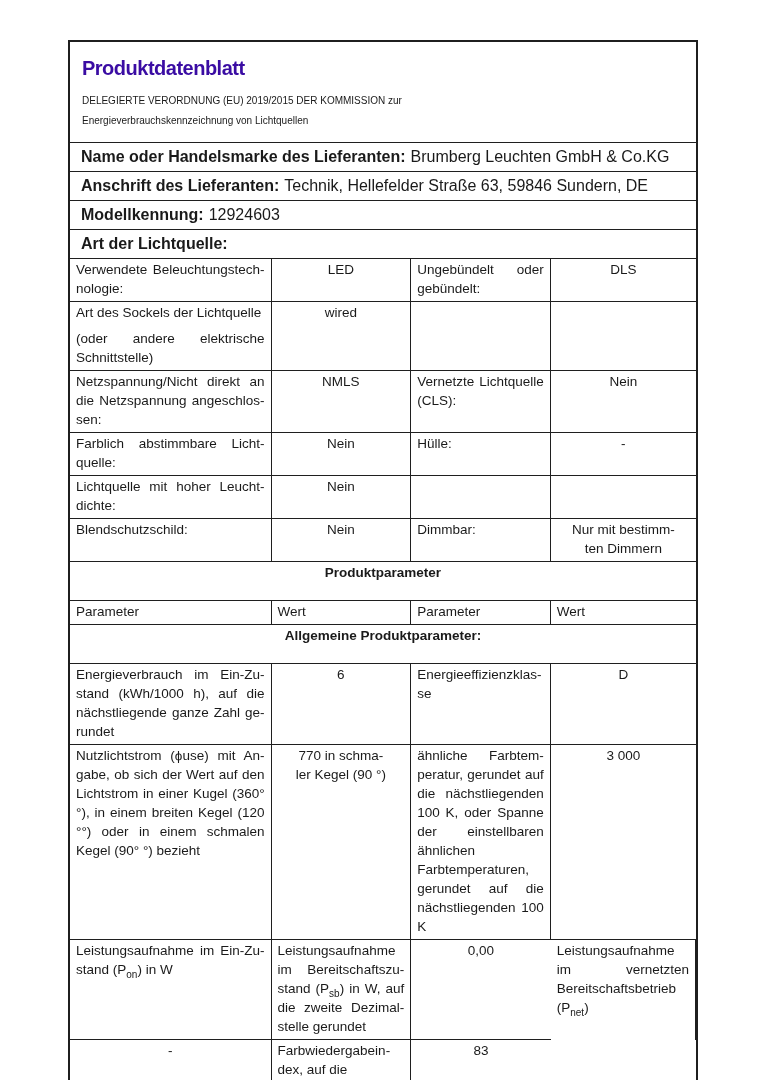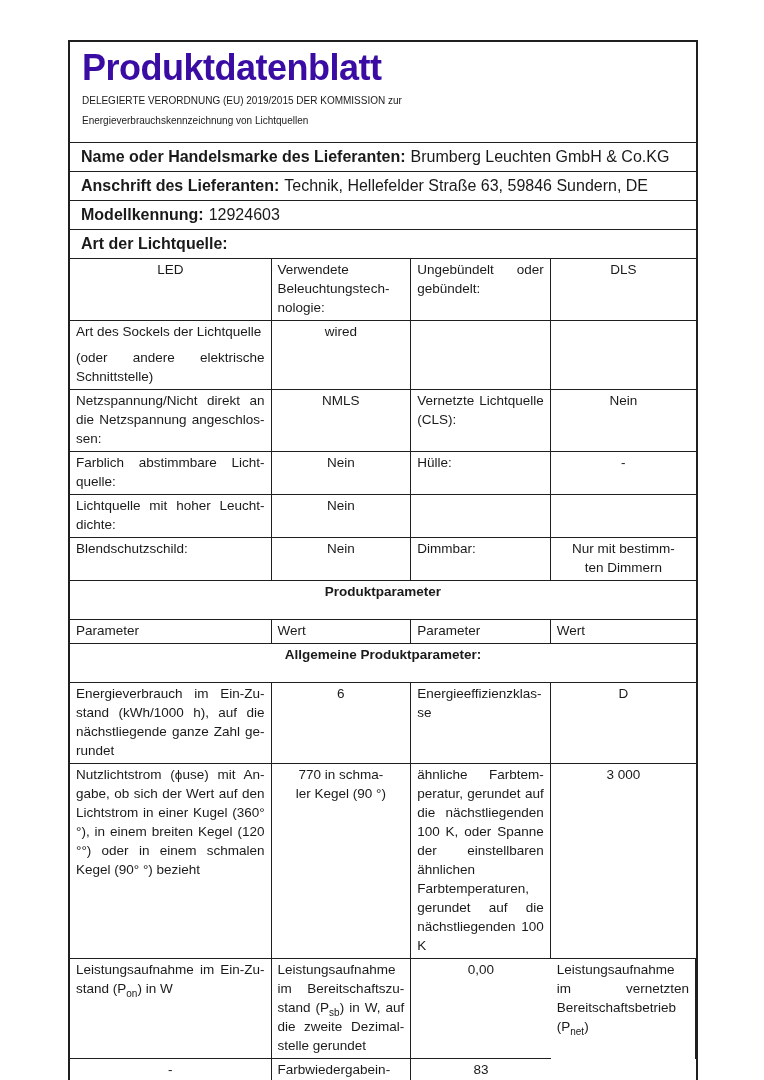--- a/index.html
+++ b/index.html
@@ -18,21 +18,21 @@
     width: 630px;
     border: 2px solid #1f1f1f;
     border-bottom: none;
     background: #fff;
   }
   .header-block {
     border-bottom: 1.5px solid #1f1f1f;
     padding: 8px 12px 11px 12px;
   }
   .doc-title {
-    font-size: 36px;
+    font-size: 20px;
     font-weight: 700;
     line-height: 36px;
     color: #3A0CA3;
     letter-spacing: -0.5px;
   }
   .reg-lines { margin-top: 5px; font-size: 10px; line-height: 20px; }
   .info-row {
     border-bottom: 1.5px solid #1f1f1f;
     padding: 4px 11px 5px 11px;
     font-size: 16px; line-height: 19px;
@@ -96,22 +96,22 @@
     </div>
     <div class="info-row">
       <span class="lbl">Modellkennung:</span><span class="val">12924603</span>
     </div>
     <div class="info-row">
       <span class="lbl">Art der Lichtquelle:</span>
     </div>
 
     <div class="ptable">
 
+      <div class="cell param">Verwendete Beleuchtungstech­nologie:</div>
       <div class="cell value">LED</div>
-      <div class="cell param">Verwendete Beleuchtungstech­nologie:</div>
       <div class="cell param">Ungebündelt oder gebündelt:</div>
       <div class="cell value c4">DLS</div>
 
       <div class="cell param">
         <div>Art des Sockels der Lichtquelle</div>
         <div class="para2">(oder andere elektrische Schnittstelle)</div>
       </div>
       <div class="cell value">wired</div>
       <div class="cell param"></div>
       <div class="cell value c4"></div>

